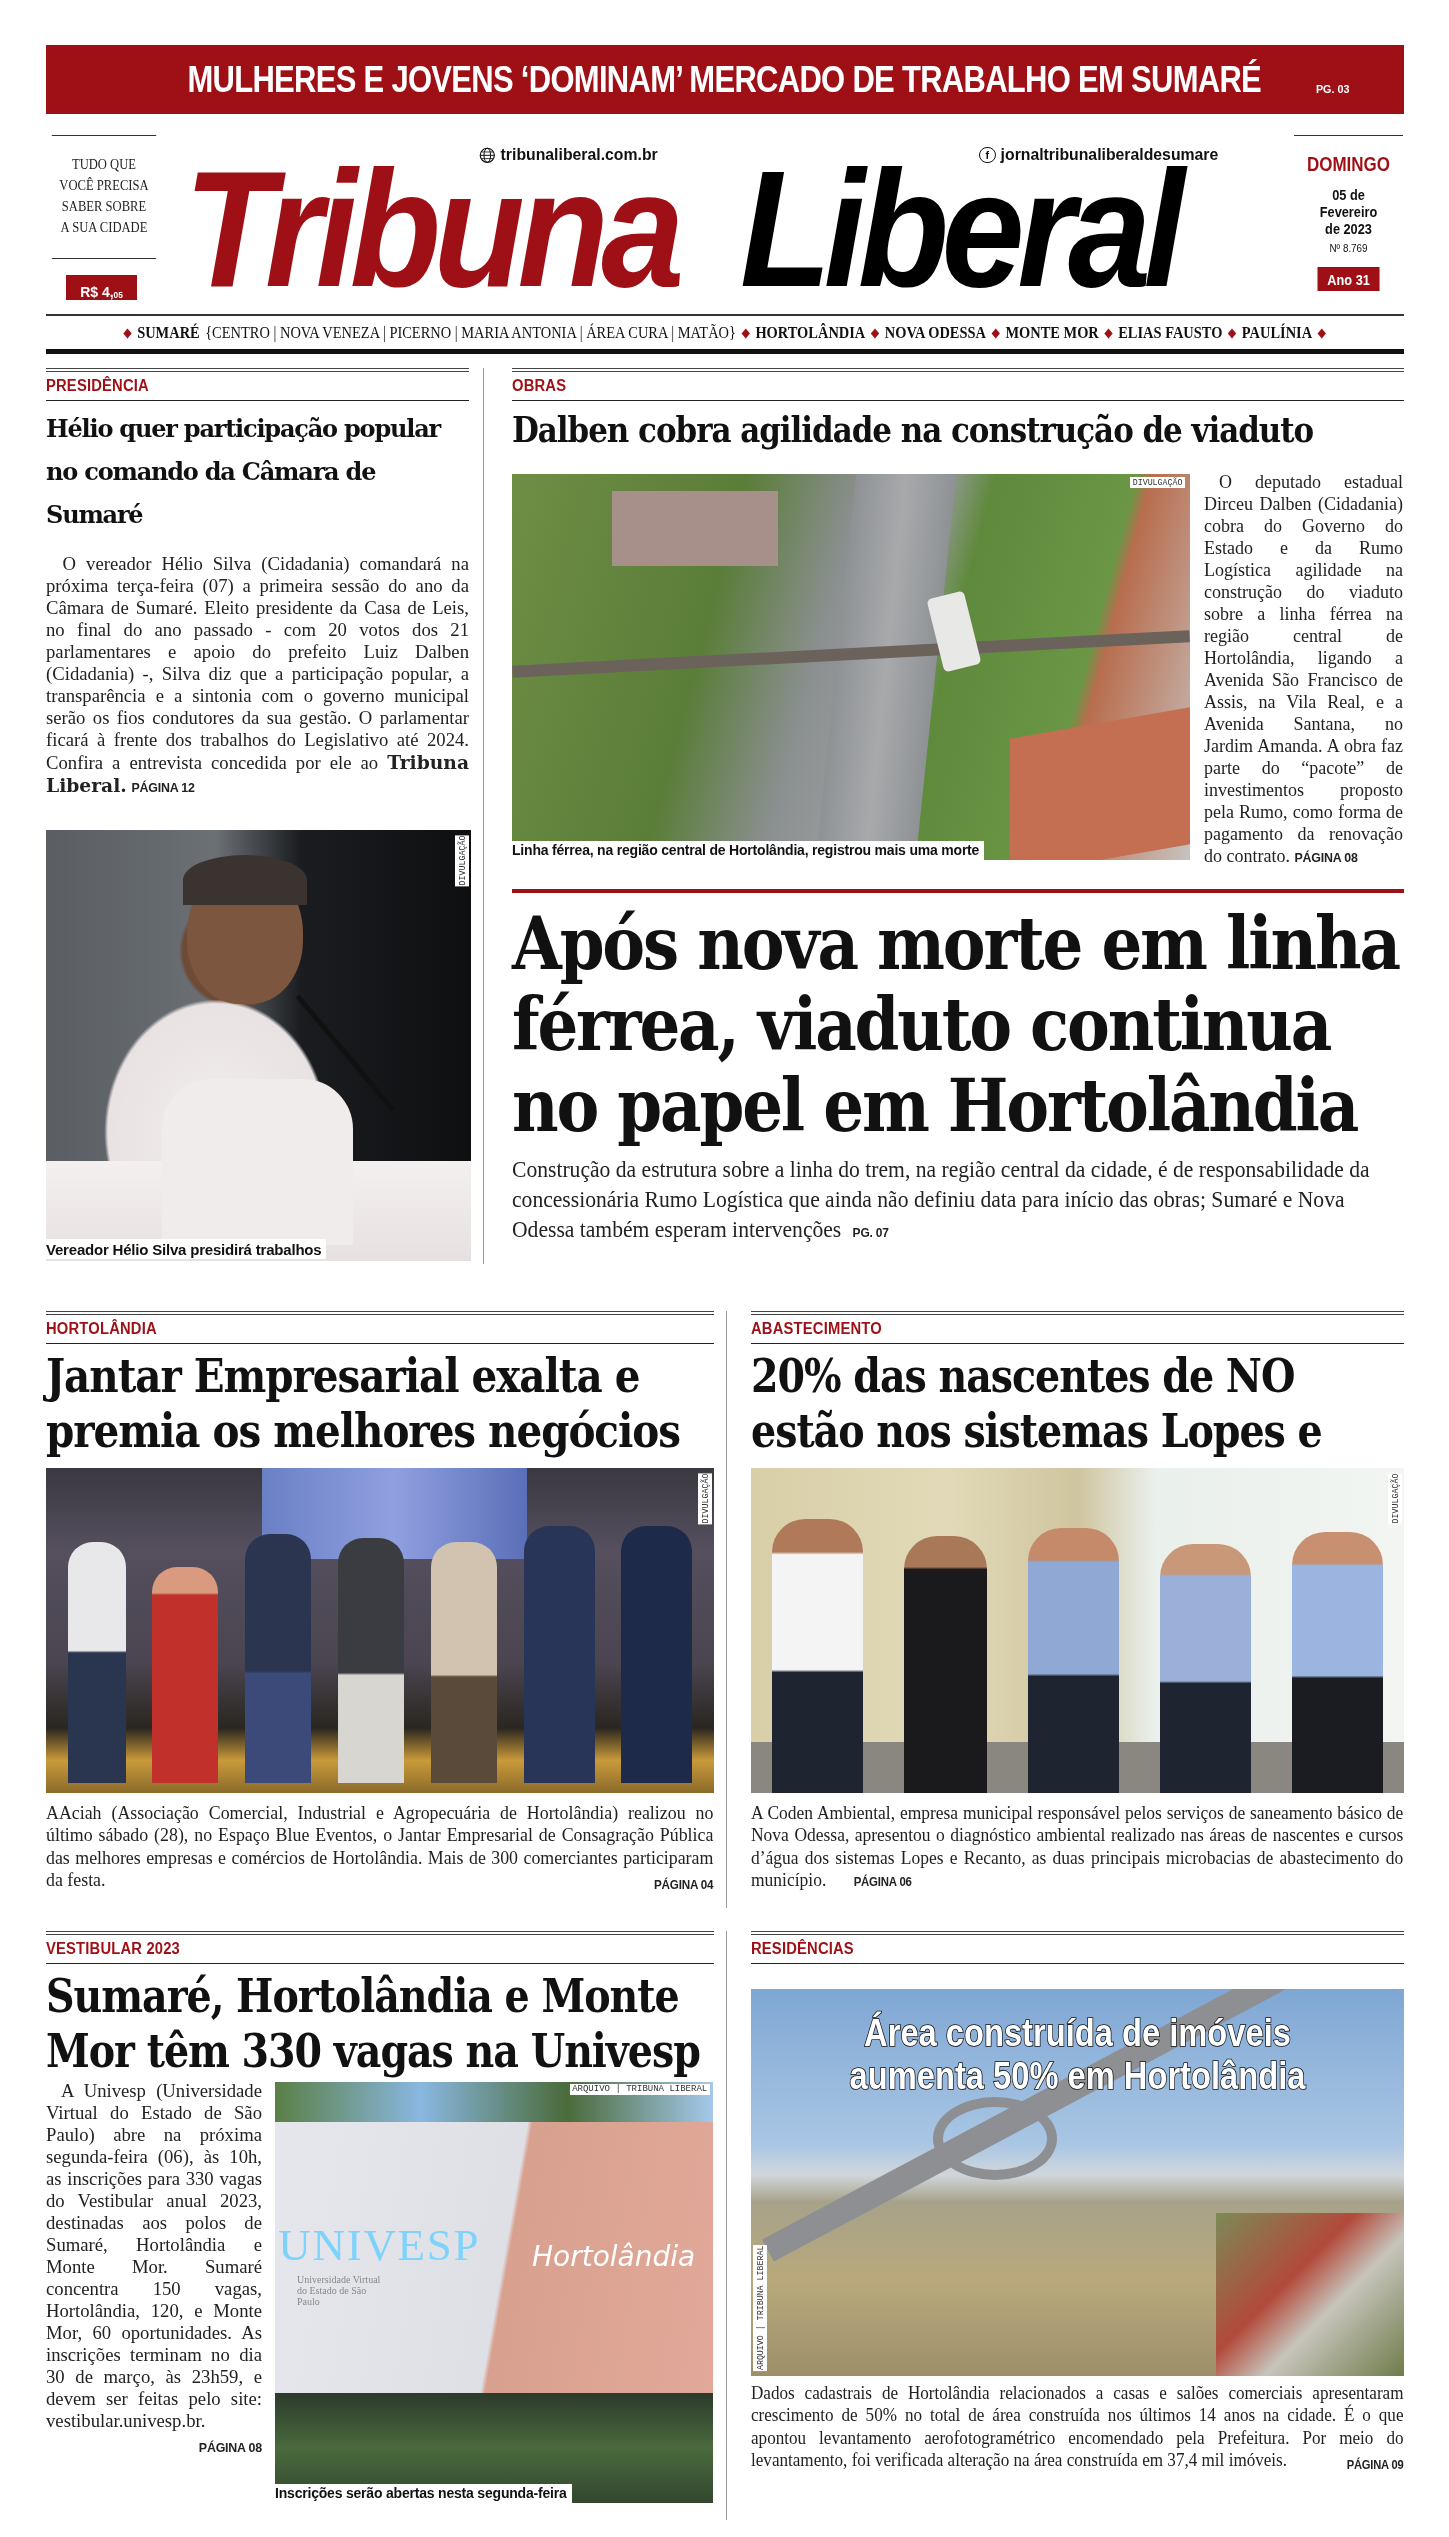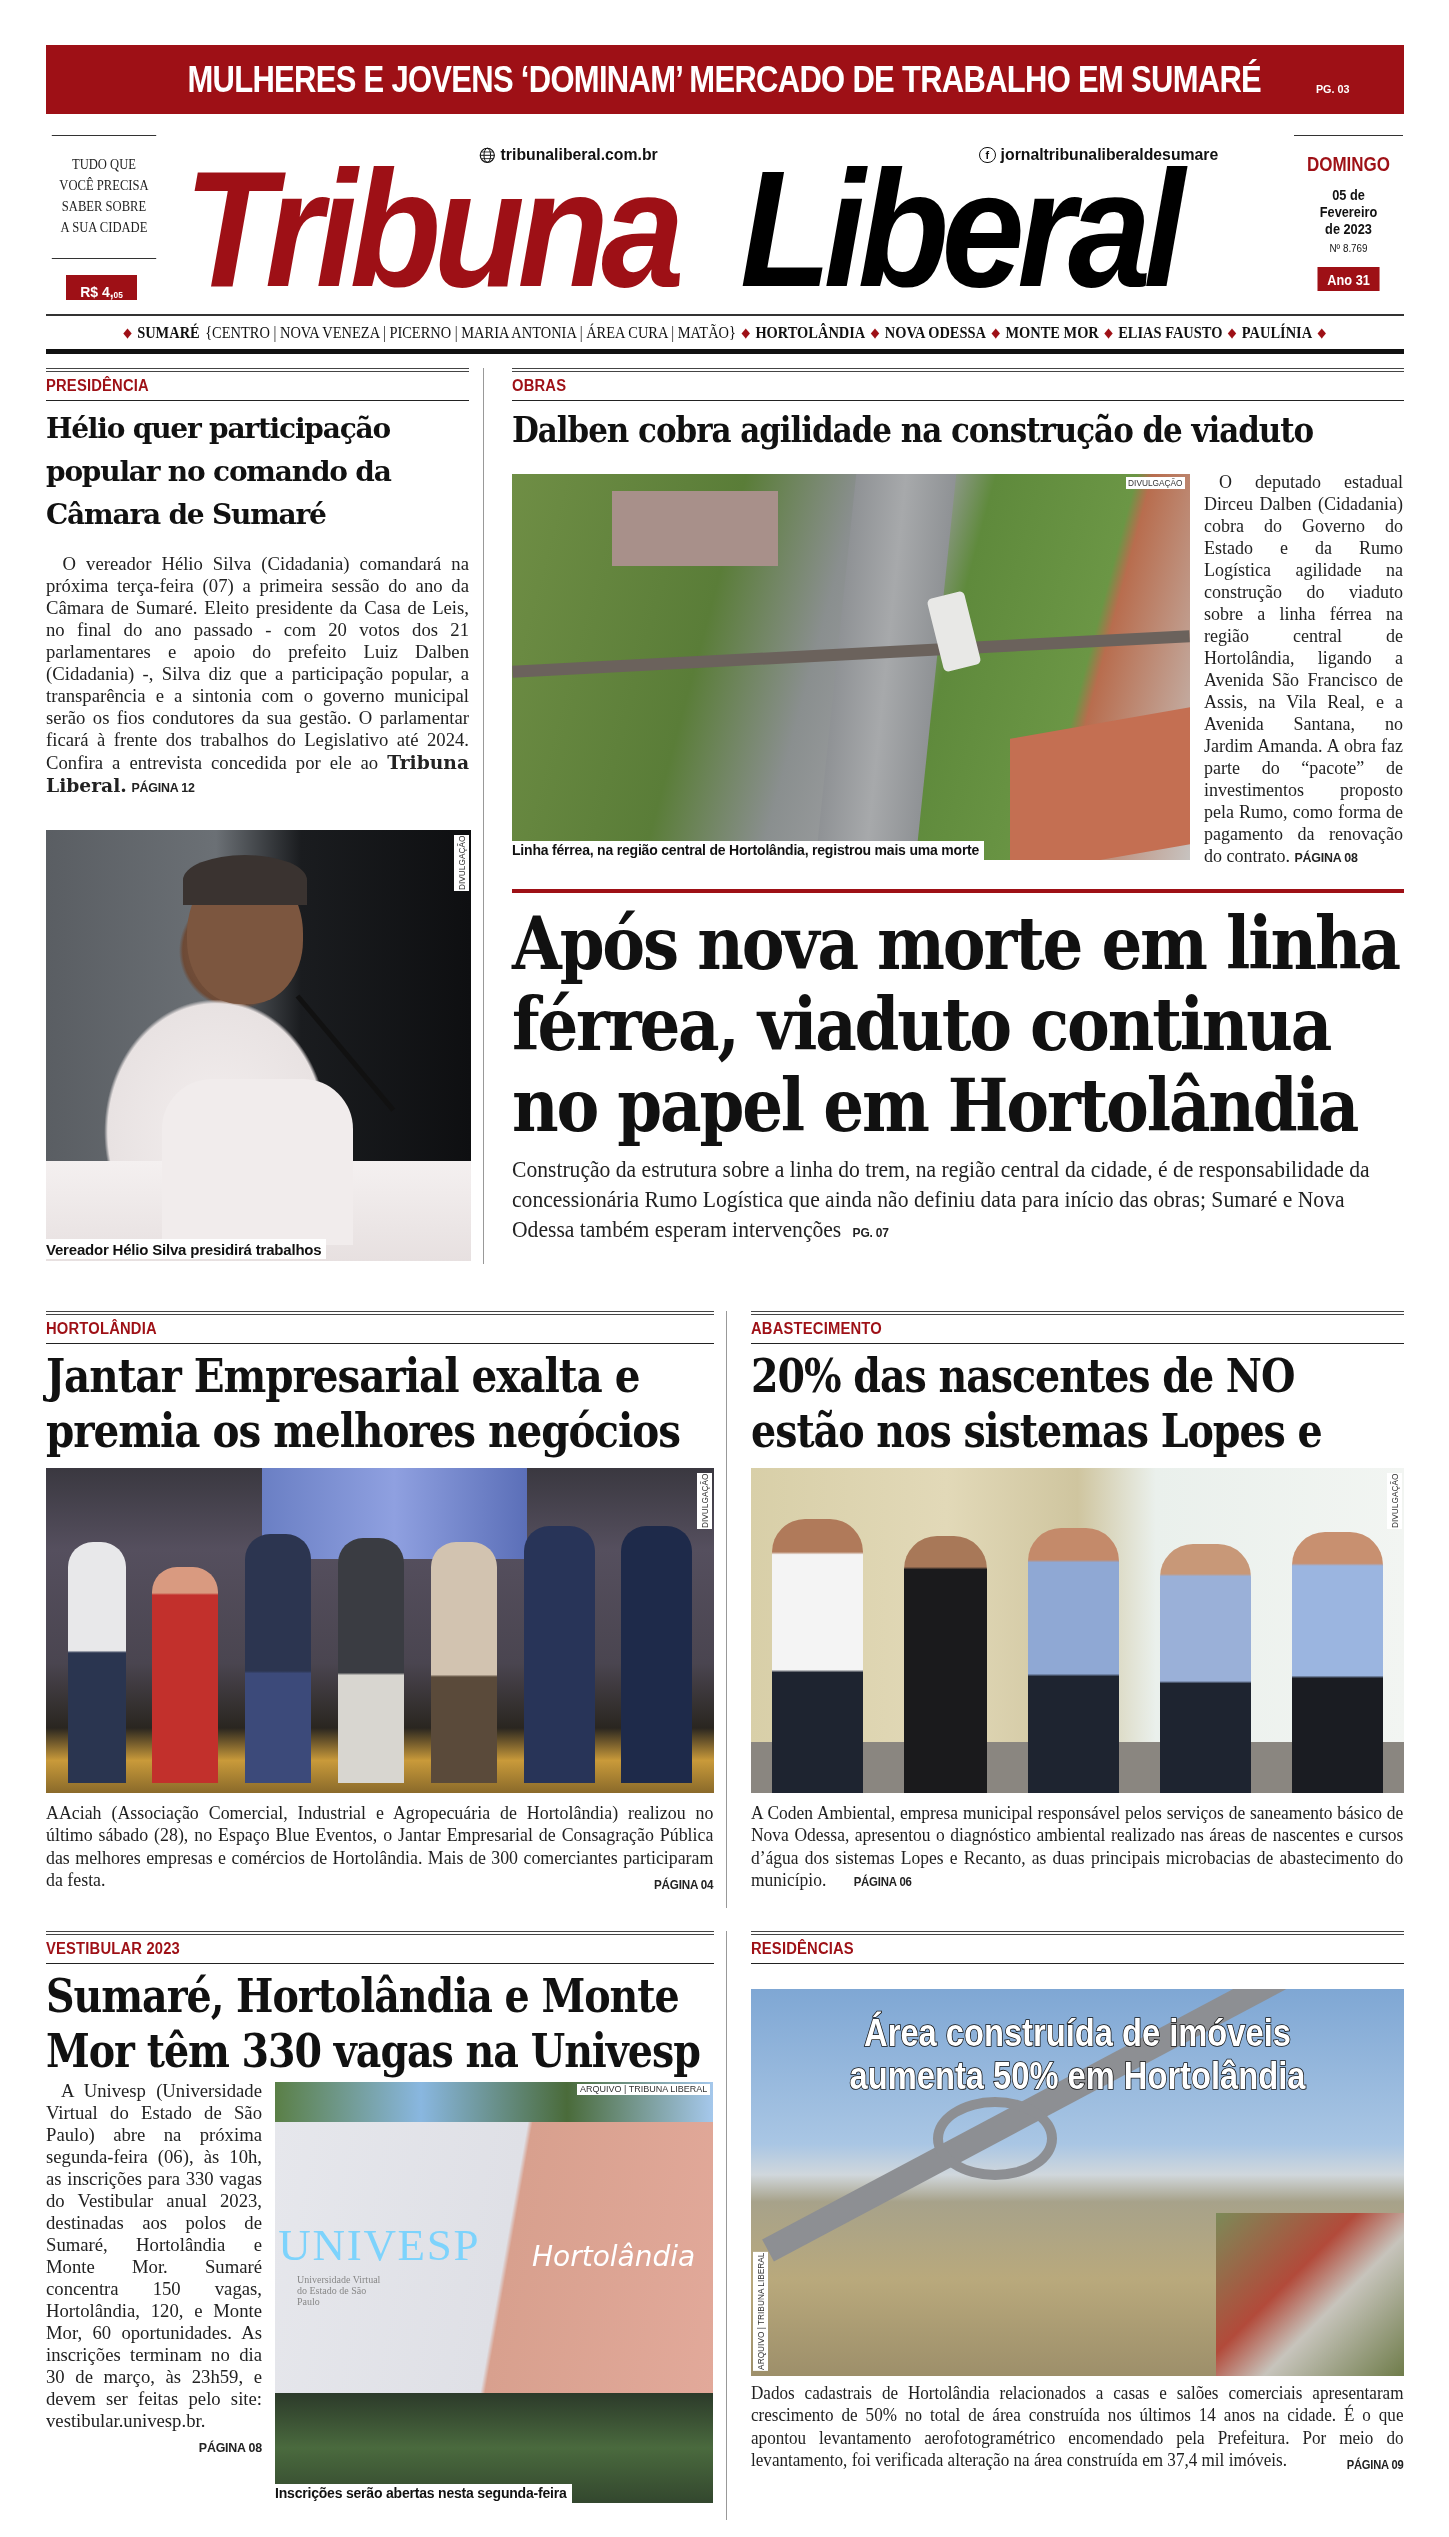--- a/index.html
+++ b/index.html
@@ -32,21 +32,21 @@
   .citybar .dia{color:#9e1016;font-size:13.3px}
   .citybar .sub{font-weight:400}
   
   .kick{border-top:4.1px double #444;padding-top:3.3px}
   .kick .lbl{font-family:"Liberation Sans",sans-serif;font-weight:700;color:#9e1016;font-size:17.4px;transform:scaleX(0.85);transform-origin:left;display:inline-block;letter-spacing:0.2px}
   .kick .rule{border-bottom:1.7px solid #222;margin-top:3.3px}
   .head{font-family:"DejaVu Serif",serif;font-weight:700;color:#111;letter-spacing:-1.2px}
   .body{font-family:"Liberation Serif",serif;font-size:18.7px;line-height:22px;color:#222;text-align:justify}
   .pgref{font-family:"Liberation Sans",sans-serif;font-weight:700;font-size:12.4px;letter-spacing:-0.2px}
   .photo{position:absolute;overflow:hidden}
-  .credit{position:absolute;background:#fff;font-family:Liberation Sans, sans-serif;font-size:8.3px;color:#333;padding:0.8px 2.5px}
+  .credit{position:absolute;background:#fff;font-family:Liberation Mono, monospace;font-size:8.3px;color:#333;padding:0.8px 2.5px}
   .credit.v{writing-mode:vertical-rl;transform:rotate(180deg)}
   .cap{position:absolute;font-family:"Liberation Sans",sans-serif;font-weight:700;font-size:15px;color:#111;background:#fff;padding:1.7px 5px 1.7px 0;white-space:nowrap;letter-spacing:-0.2px}
   .vline{position:absolute;width:1.7px;background:#333}
 </style>
 </head>
 <body>
 
 <div class="abs top-banner">
   <span class="hl">MULHERES E JOVENS ‘DOMINAM’ MERCADO DE TRABALHO EM SUMARÉ</span>
   <span class="pg">PG. 03</span>
@@ -108,21 +108,21 @@
     <b>PAULÍNIA</b>
     <span class="dia">◆</span>
   </div>
 </div>
 
 <div class="abs" style="left:46px;top:368px;width:423px">
   <div class="kick">
     <span class="lbl">PRESIDÊNCIA</span>
     <div class="rule"></div>
   </div>
-  <div class="head" style="font-size:28px;line-height:43px;margin-top:6.6px">Hélio quer participação popular no comando da Câmara de Sumaré</div>
+  <div class="head" style="font-size:24px;line-height:43px;margin-top:6.6px">Hélio quer participação popular no comando da Câmara de Sumaré</div>
   <div class="body" style="margin-top:16.6px;text-indent:16.6px">
     <span>O vereador Hélio Silva (Cidadania) comandará na próxima terça-feira (07) a primeira sessão do ano da Câmara de Sumaré. Eleito presidente da Casa de Leis, no final do ano passado - com 20 votos dos 21 parlamentares e apoio do prefeito Luiz Dalben (Cidadania) -, Silva diz que a participação popular, a transparência e a sintonia com o governo municipal serão os fios condutores da sua gestão. O parlamentar ficará à frente dos trabalhos do Legislativo até 2024. Confira a entrevista concedida por ele ao</span>
     <b style="font-family:'DejaVu Serif',serif">Tribuna Liberal.</b>
     <span class="pgref">PÁGINA 12</span>
   </div>
 </div>
 <div class="photo" style="left:46px;top:830px;width:425px;height:431px;background:radial-gradient(ellipse at 40% 70%,#f3eeee 0,#e8e2e2 30%,transparent 31%),radial-gradient(circle at 45% 28%,#8a6048 0,#6d4a36 14%,transparent 15%),linear-gradient(90deg,#5a5e63 0,#6b7075 40%,#1a1c1f 60%,#0e0f11 100%)">
   <div style="position:absolute;left:0;bottom:0;width:100%;height:100px;background:linear-gradient(180deg,#f4f0f0,#e7e0e0)"></div>
   <div style="position:absolute;left:116px;top:249px;width:191px;height:166px;background:#f1ecec;border-radius:50px 50px 0 0"></div>
   <div style="position:absolute;left:141px;top:33px;width:116px;height:141px;background:#7c563f;border-radius:50% 50% 45% 45%"></div>

